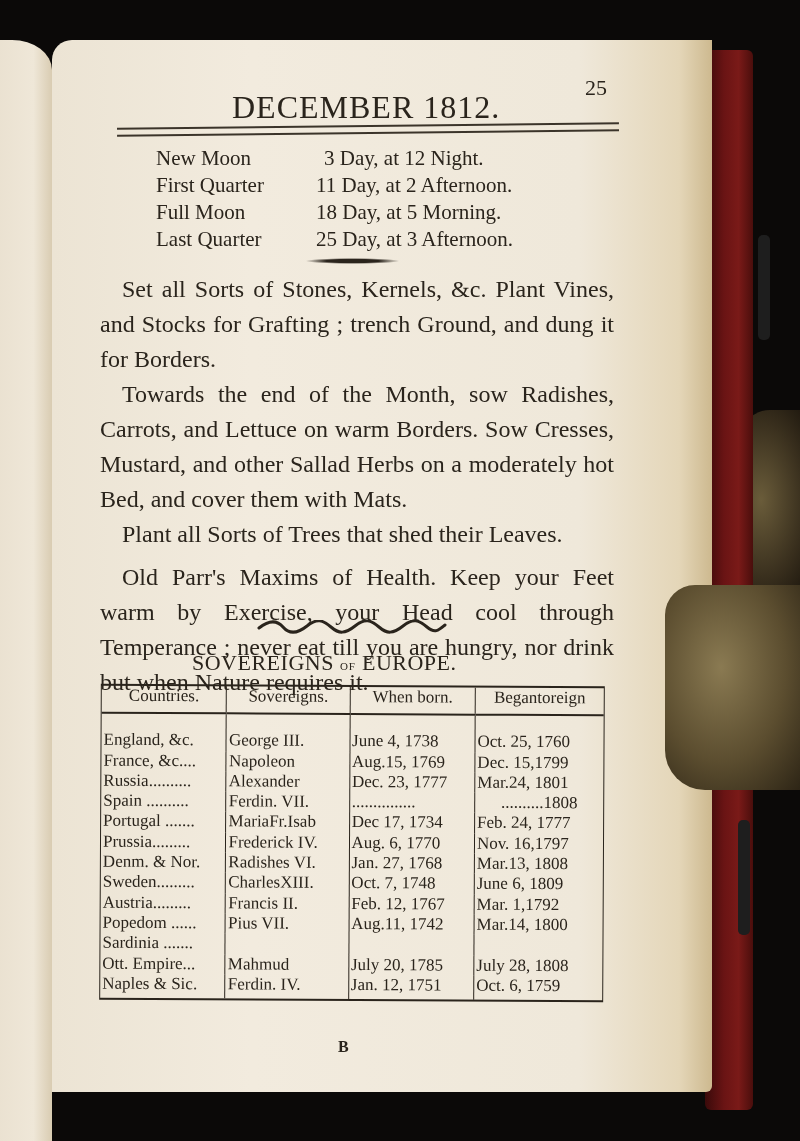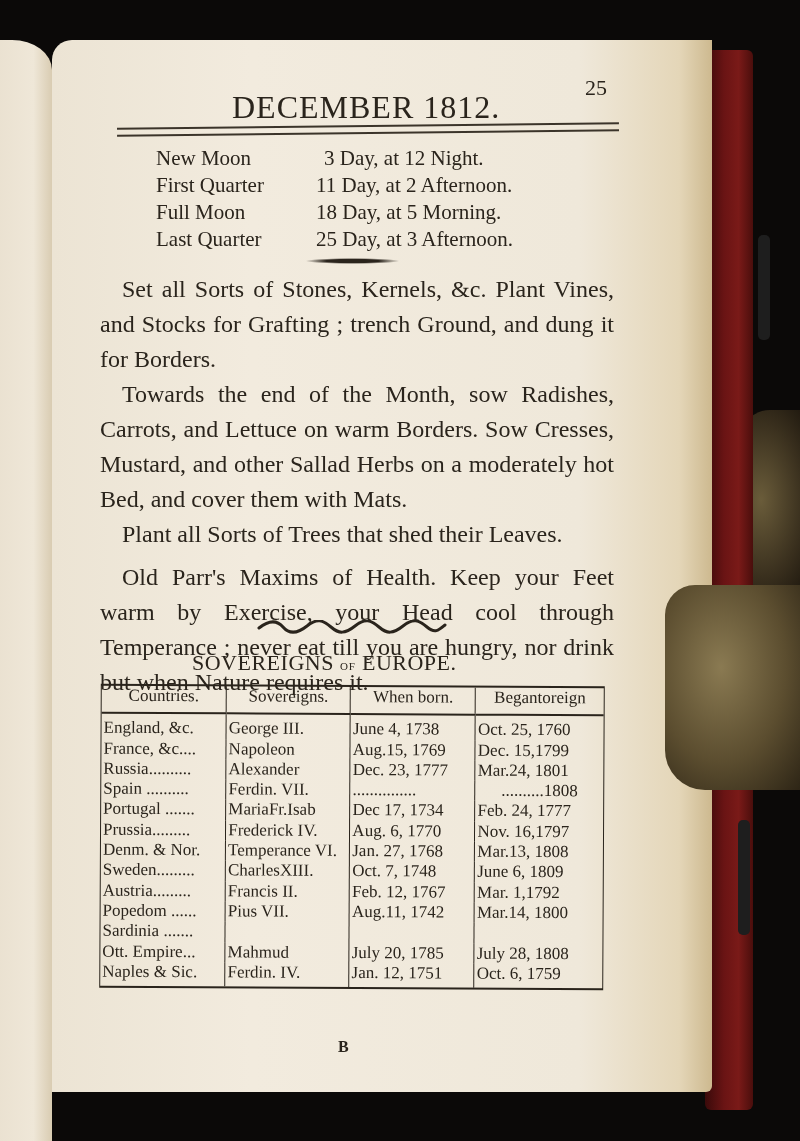--- a/index.html
+++ b/index.html
@@ -78,21 +78,21 @@
     font-size: 17px; line-height: 20.3px;
     transform: rotate(0.3deg);
   }
   .sov-table table { border-collapse: collapse; width: 100%; }
   .sov-table th {
     font-weight: normal; font-size: 17px; padding: 0 3px 6px;
     border-bottom: 2px solid #2a241c; text-align: center; white-space: nowrap;
   }
   .sov-table td { padding: 0 2px; white-space: nowrap; }
   .sov-table th + th, .sov-table td + td { border-left: 1px solid #2a241c; }
-  .sov-table tr.first td { padding-top: 4px; }
+  .sov-table tr.first td { padding-top: 16px; }
   .sov-table tr.last td { padding-bottom: 4px; }
   .c1 { width: 120px; } .c2 { width: 118px; } .c3 { width: 120px; } .c4 { width: 124px; }
   .signature { position: absolute; left: 286px; top: 998px; font-size: 16px; font-weight: bold; }
 </style>
 </head>
 <body>
 
 <div class="left-page"></div>
 <div class="clasp2"></div>
 <div class="cover-edge"></div>
@@ -184,21 +184,21 @@
           <td>Feb. 24, 1777</td>
         </tr>
         <tr>
           <td>Prussia.........</td>
           <td>Frederick IV.</td>
           <td>Aug. 6, 1770</td>
           <td>Nov. 16,1797</td>
         </tr>
         <tr>
           <td>Denm. &amp; Nor.</td>
-          <td>Temperance VI.</td>
+          <td>Radishes VI.</td>
           <td>Jan. 27, 1768</td>
           <td>Mar.13, 1808</td>
         </tr>
         <tr>
           <td>Sweden.........</td>
           <td>CharlesXIII.</td>
           <td>Oct. 7, 1748</td>
           <td>June 6, 1809</td>
         </tr>
         <tr>

